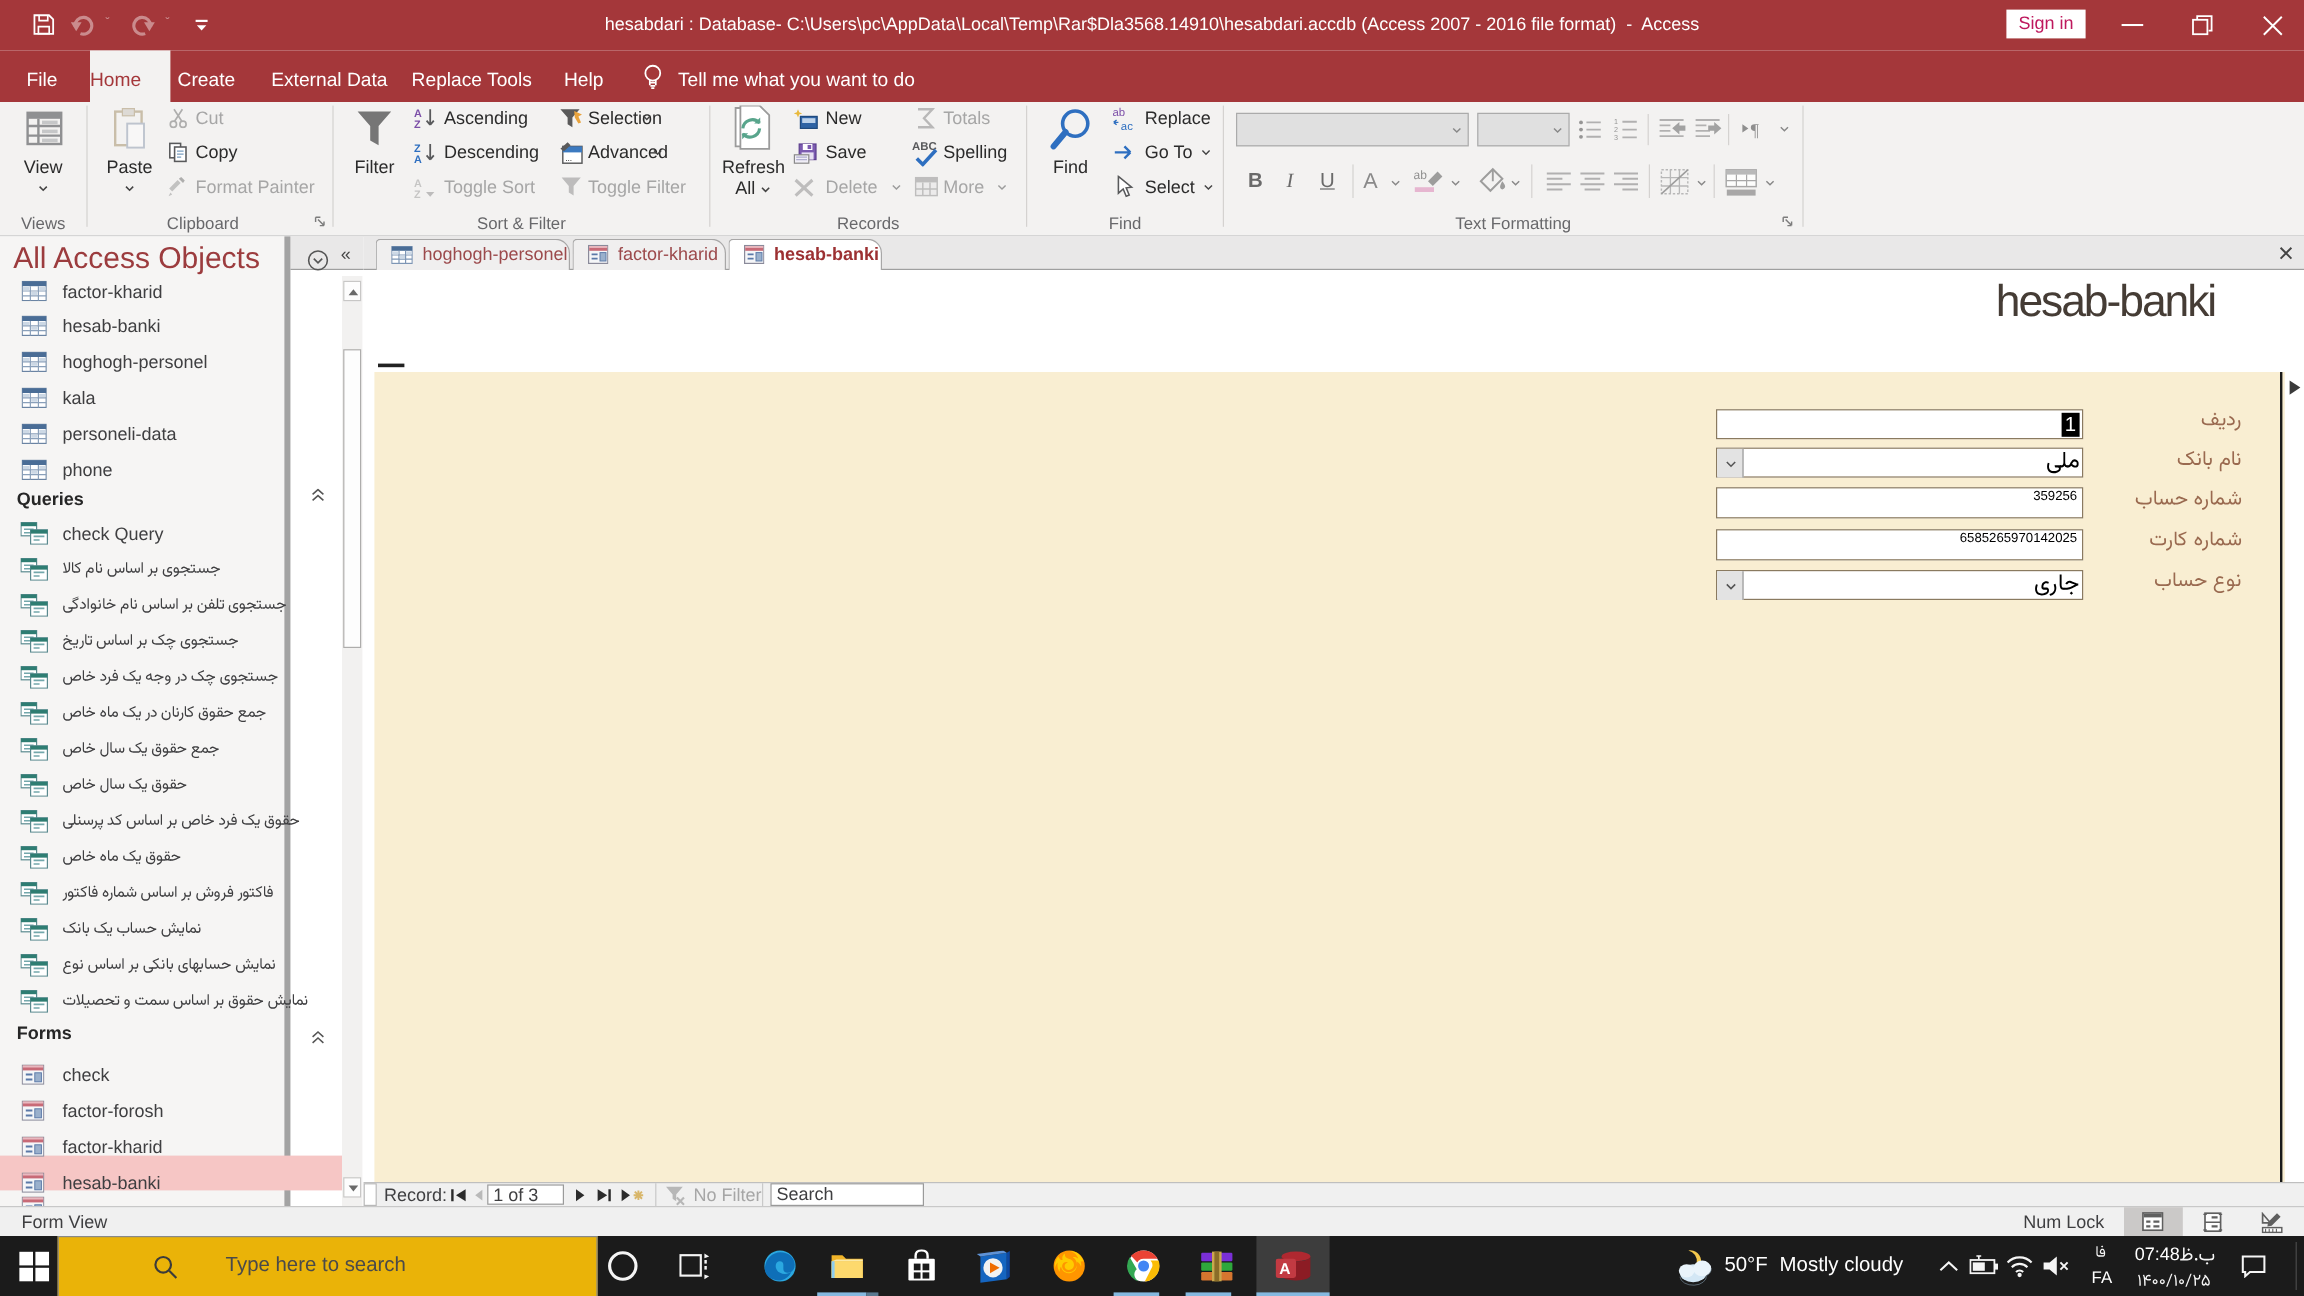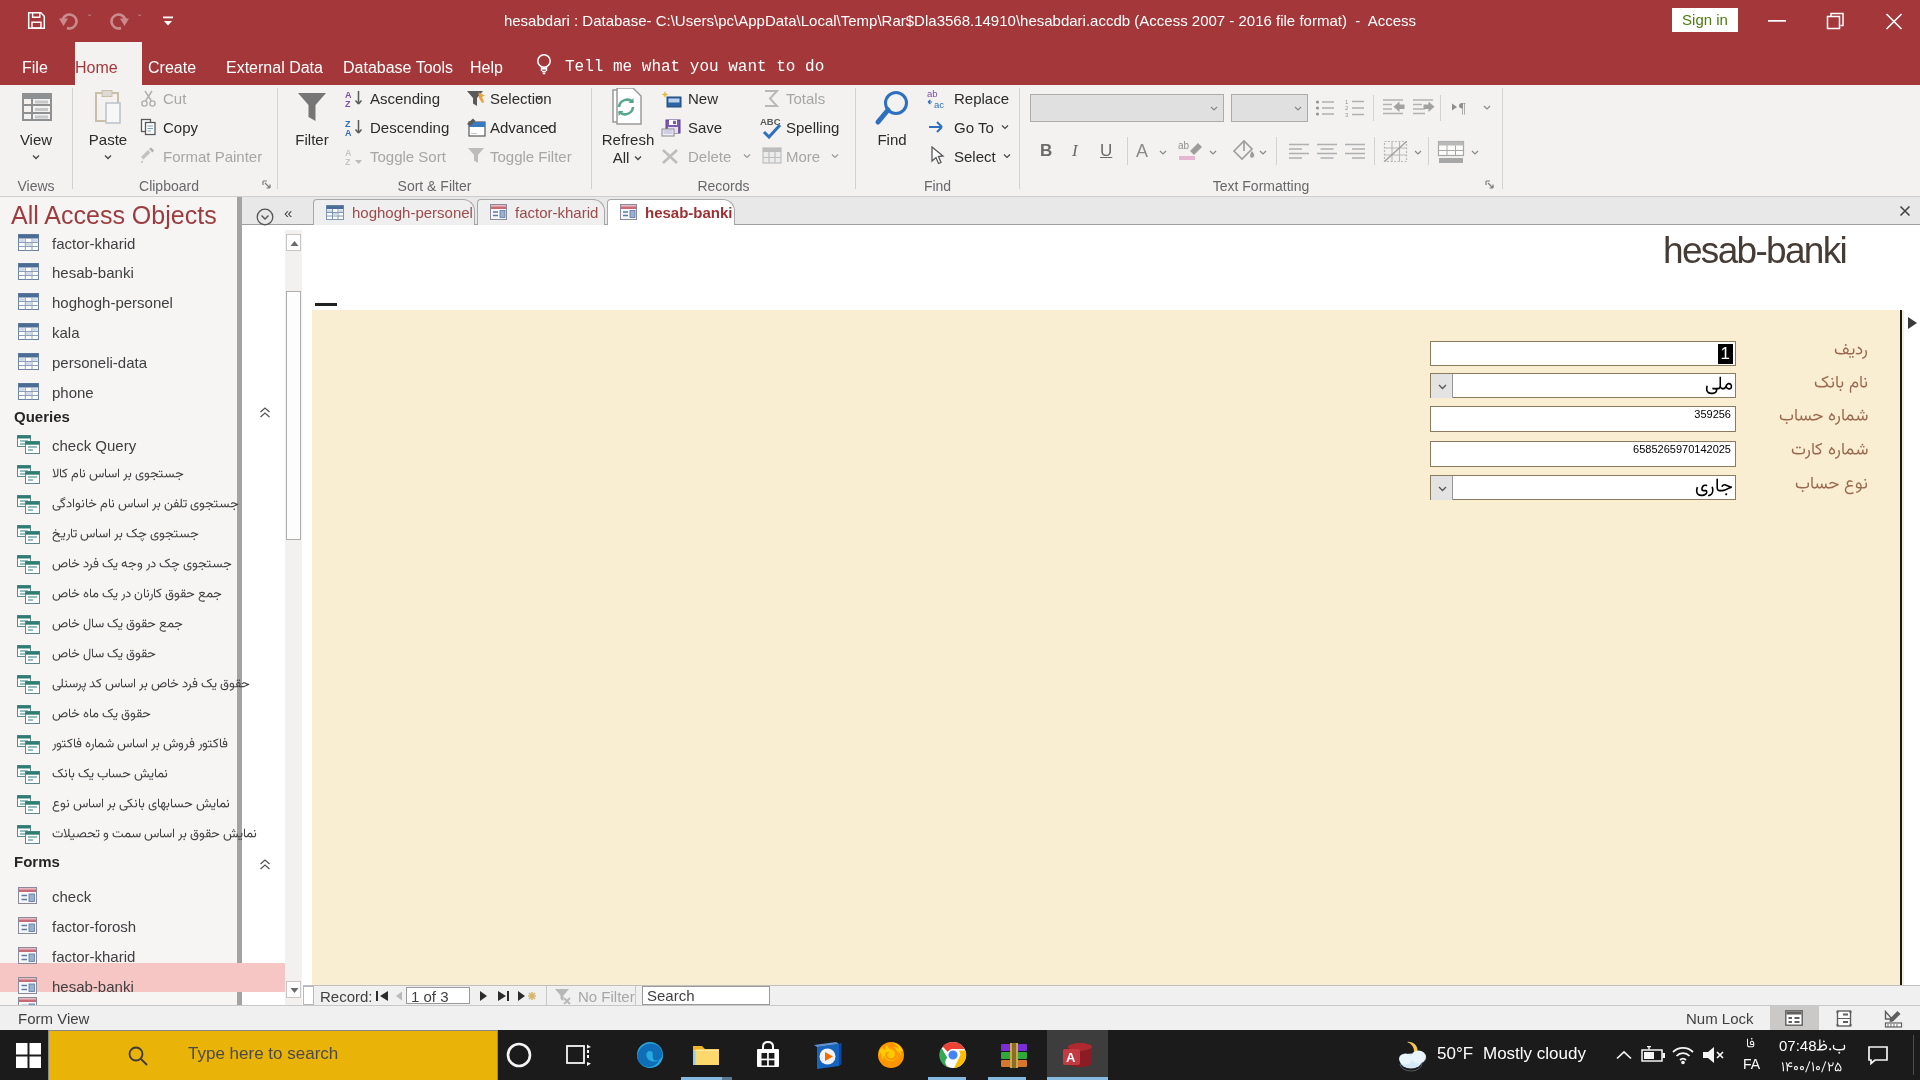--- a/index.html
+++ b/index.html
@@ -3,21 +3,21 @@
 <meta charset="utf-8">
 <style>
 * { margin:0; padding:0; box-sizing:border-box; }
 html,body { width:1920px; height:1080px; overflow:hidden; }
 body { font-family:"Liberation Sans", sans-serif; position:relative; background:#fff; }
 .abs { position:absolute; }
 
 
 #titlebar { left:0; top:0; width:1920px; height:42px; background:#a4373a; color:#fff; }
 #titletext { left:0; right:0; top:12px; text-align:center; font-size:15px; color:#fff; }
-#signin { left:1672px; top:8px; width:66px; height:24px; background:#fff; color:#4d7c0f; font-size:15px; text-align:center; line-height:24px; }
+#signin { left:1672px; top:8px; width:66px; height:24px; background:#fff; color:#be185d; font-size:15px; text-align:center; line-height:24px; }
 
 
 #menurow { left:0; top:42px; width:1920px; height:43px; background:#a4373a; color:#fff; font-size:16px; }
 .menuitem { position:absolute; top:0; height:43px; line-height:51px; }
 #hometab { position:absolute; left:75px; top:0; width:67px; height:43px; background:#f3f2f1; color:#a4373a; text-align:left; line-height:51px; }
 
 
 #ribbon { left:0; top:85px; width:1920px; height:112px; background:#f3f2f1; border-bottom:1px solid #cecece; }
 .grplabel { top:93px; font-size:14px; color:#68686b; text-align:center; }
 .gdiv { top:3px; width:1px; height:101px; background:#d4d2d0; }
@@ -192,29 +192,29 @@
 </svg>
 <svg class="abs" style="left:1882px;top:0;" width="24" height="42" viewBox="0 0 24 42">
   <path d="M4.5 14 L19.5 29 M19.5 14 L4.5 29" stroke="#fff" stroke-width="1.6"></path>
 </svg>
 
 <div id="menurow" class="abs">
   <span class="menuitem" style="left:22px;">File</span>
   <div id="hometab">Home</div>
   <span class="menuitem" style="left:148px;">Create</span>
   <span class="menuitem" style="left:226px;">External Data</span>
-  <span class="menuitem" style="left:343px;">Database Tools</span>
+  <span class="menuitem" style="left:343px;">Replace Tools</span>
   <span class="menuitem" style="left:470px;">Help</span>
 
   <svg class="abs" style="left:534px;top:10px;" width="20" height="24" viewBox="0 0 20 24">
     <circle cx="10" cy="9" r="6.2" fill="none" stroke="#fff" stroke-width="1.5"></circle>
     <path d="M7.5 14.5 L7.5 19 M12.5 14.5 L12.5 19 M7.5 16.8 L12.5 16.8" stroke="#fff" stroke-width="1.4"></path>
     <path d="M8 19.5 H12 M8.7 21.5 H11.3" stroke="#fff" stroke-width="1.4"></path>
   </svg>
-  <span class="menuitem" style="left:565px;font-family:Liberation Mono, monospace;">Tell me what you want to do</span>
+  <span class="menuitem" style="left:565px;">Tell me what you want to do</span>
 </div>
 
 <div id="ribbon" class="abs">
 
   <div class="abs gdiv" style="left:72px;"></div>
   <div class="abs gdiv" style="left:277px;"></div>
   <div class="abs gdiv" style="left:591px;"></div>
   <div class="abs gdiv" style="left:855px;"></div>
   <div class="abs gdiv" style="left:1019px;"></div>
   <div class="abs gdiv" style="left:1502px;"></div>

